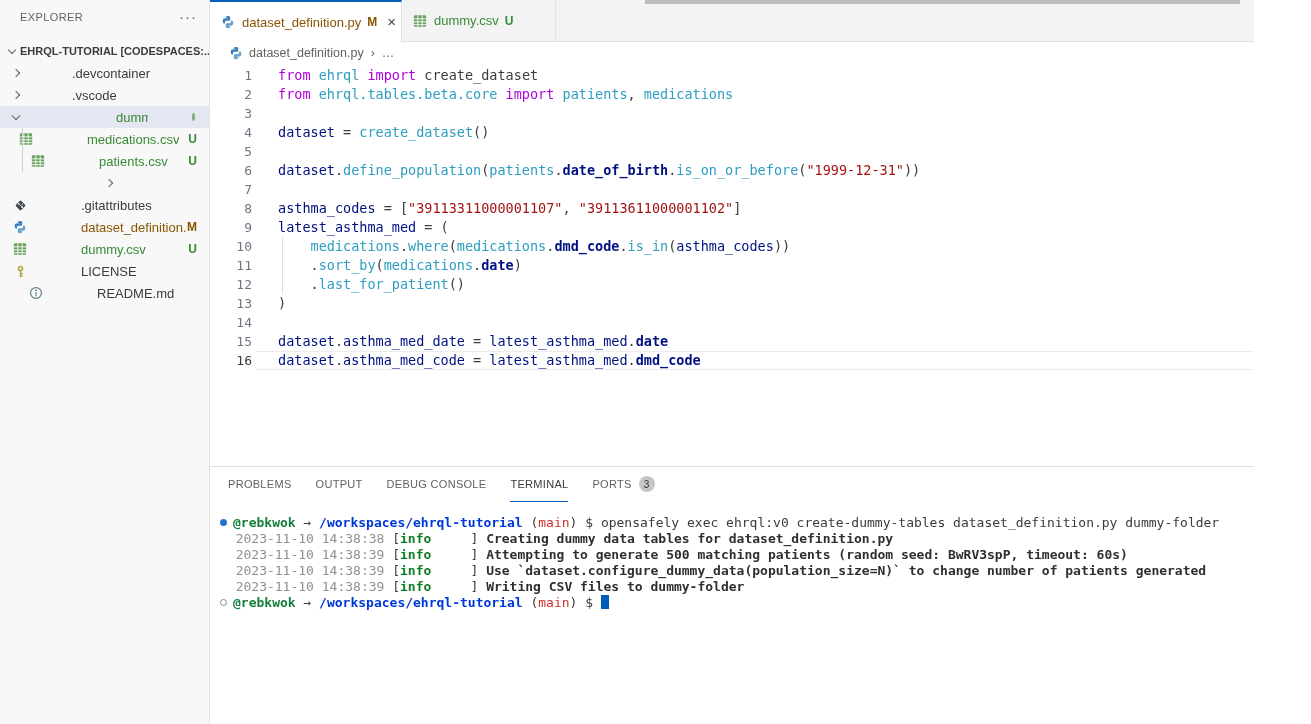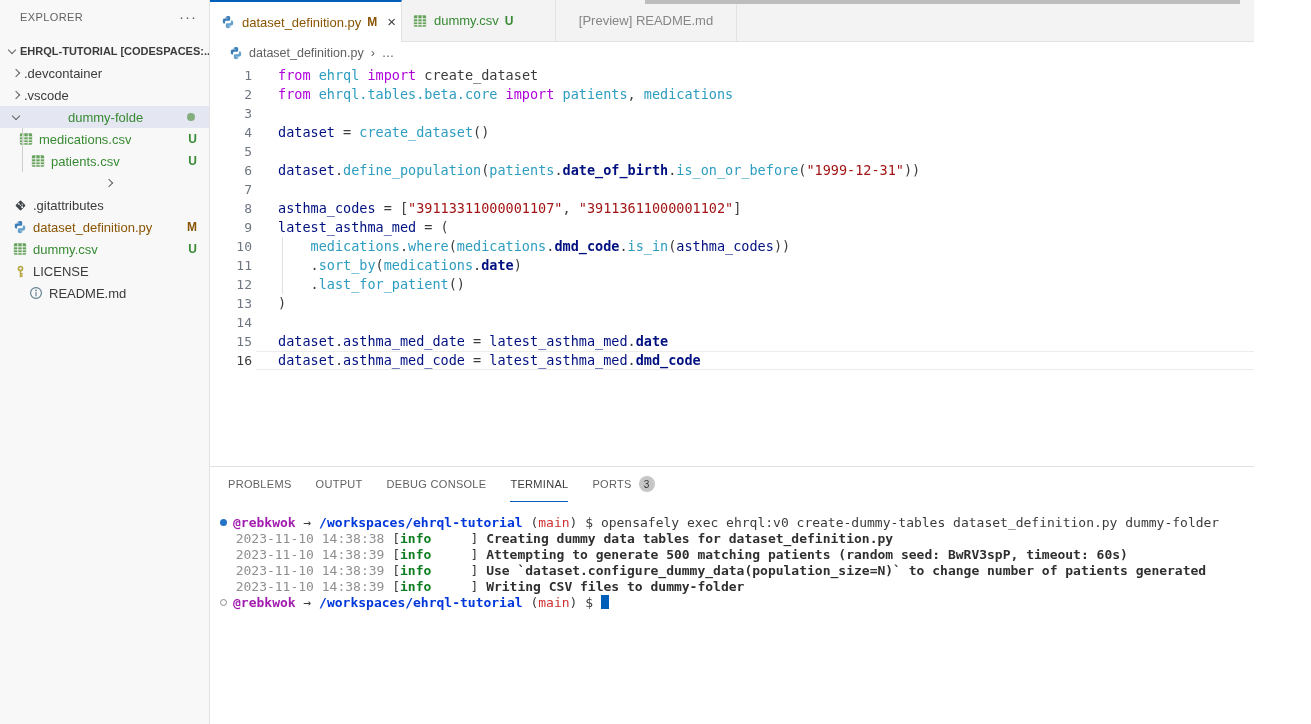--- a/index.html
+++ b/index.html
@@ -19,21 +19,21 @@
   .trow { height:22px; display:flex; align-items:center; font-size:13px; color:#3b3b3b; cursor:pointer; white-space:nowrap; }
   .trow.selected { background:#e4e6f1;gap:44px; }
   .trow.c-untracked .tlabel, .trow.c-untracked .tbadge { color:#388a34; }
   .trow.c-modified .tlabel, .trow.c-modified .tbadge { color:#895503; }
   .chev { width:16px; height:22px; position:relative; flex:none; }
   .chev::before { content:""; position:absolute; left:5px; width:5px; height:5px;
     border-right:1.2px solid #616161; border-bottom:1.2px solid #616161; }
   .chev.collapsed::before { top:8px; transform:rotate(-45deg); }
   .chev.expanded::before  { top:7px; transform:rotate(45deg); }
   .ticon { width:16px; height:16px; flex:none; margin-right:5px; display:flex; align-items:center; justify-content:center; }
-  .tlabel { overflow:hidden; }
+  .tlabel { overflow:hidden;margin-left:48px; }
   .tbadge { margin-left:auto; padding-right:12px; font-size:12px; font-weight:bold; }
   .tdot { margin-left:auto; margin-right:14px; width:8px; height:8px; border-radius:50%; background:#85ae7f; }
   .tree-guide { position:absolute; left:22px; width:1px; background:#cfcfcf; }
 
   
   .main { position:absolute; left:210px; top:0; right:0; height:724px; }
   .top-thumb { position:absolute; left:435px; top:0; width:595px; height:4px; background:#bdbdbd; z-index:9; cursor:pointer; }
   .tabs { position:relative; display:flex; height:42px; background:#f3f3f3; border-bottom:1px solid #e2e2e2; }
   .tab { display:flex; align-items:center; padding:0 10px; font-size:13px; color:#3b3b3b;
     border-right:1px solid #e2e2e2; cursor:pointer; flex:none; position:relative; }
@@ -70,21 +70,21 @@
   .ptab.active { color:#3b3b3b; border-bottom:1px solid #005fb8; }
   .ptab-badge { margin-left:7px; width:16px; height:16px; border-radius:50%; background:#c6c6c6;
     color:#333; font-size:10px; display:flex; align-items:center; justify-content:center; }
 
   .terminal { padding:13px 0 0 10px; font-family:"DejaVu Sans Mono","Liberation Mono",monospace;
     font-size:13px; color:#3b3b3b; cursor:text; }
   .tline { height:16px; line-height:16px; white-space:pre; }
   .bullet { display:inline-block; width:7px; height:7px; border-radius:50%; margin-right:6px; vertical-align:1px; }
   .bullet.filled { background:#2472c8; }
   .bullet.hollow { background:#fff; border:1px solid #8a8a8a; }
-  .t-user { color:#a21caf; font-weight:bold; }
+  .t-user { color:#15803d; font-weight:bold; }
   .t-path { color:#0037da; font-weight:bold; }
   .t-branch { color:#cd3131; }
   .t-ts { color:#8f8f8f; }
   .t-info { color:#0e7d20; font-weight:bold; }
   .t-msg { color:#2f2f2f; font-weight:bold; }
   .t-cursor { display:inline-block; width:8px; height:14px; background:#005fb8; vertical-align:-2px; }
 </style>
 </head>
 <body>
 
@@ -209,23 +209,20 @@
         <div class="tab c-untracked" style="width: 154px;">
           <span class="ticon">
             <svg width="14" height="14" viewBox="0 0 16 16">
               <rect x="1" y="1.5" width="14" height="13" rx="1.5" fill="#67a25c"></rect>
               <path d="M1 5.5h14M1 9h14M1 12.2h14M5.5 1.5v13M10.5 1.5v13" stroke="#f8f8f8" stroke-width="1.1" fill="none"></path>
             </svg>
           </span>
           <span class="tab-label">dummy.csv</span>
           <span class="tab-badge">U</span>
         </div>
-        <div class="tab c-preview" style="width: 181px;">
-          <span class="tab-label">[Preview] README.md</span>
-        </div>
       </div>
 
     <div class="breadcrumb">
       <span class="ticon" id="bc-icon">
           <svg width="14" height="14" viewBox="0 0 16 16">
             <path fill="#3c7eb8" d="M7.9 1C5.1 1 5.3 2.3 5.3 2.3v1.3h2.8V4H3.9S2 3.8 2 6.8s1.6 2.9 1.6 2.9h1V8.3s-.1-1.6 1.6-1.6H9s1.5 0 1.5-1.5V2.5S10.7 1 7.9 1zM6.4 1.8a.55.55 0 110 1.1.55.55 0 010-1.1z"></path>
             <path fill="#65a1cd" d="M8.1 15c2.8 0 2.6-1.3 2.6-1.3v-1.3H7.9V12h4.2s1.9.2 1.9-2.8-1.6-2.9-1.6-2.9h-1v1.4s.1 1.6-1.6 1.6H7s-1.5 0-1.5 1.5v2.7S5.3 15 8.1 15zm1.5-.8a.55.55 0 110-1.1.55.55 0 010 1.1z"></path>
           </svg>
         </span>
       <span>dataset_definition.py</span>

